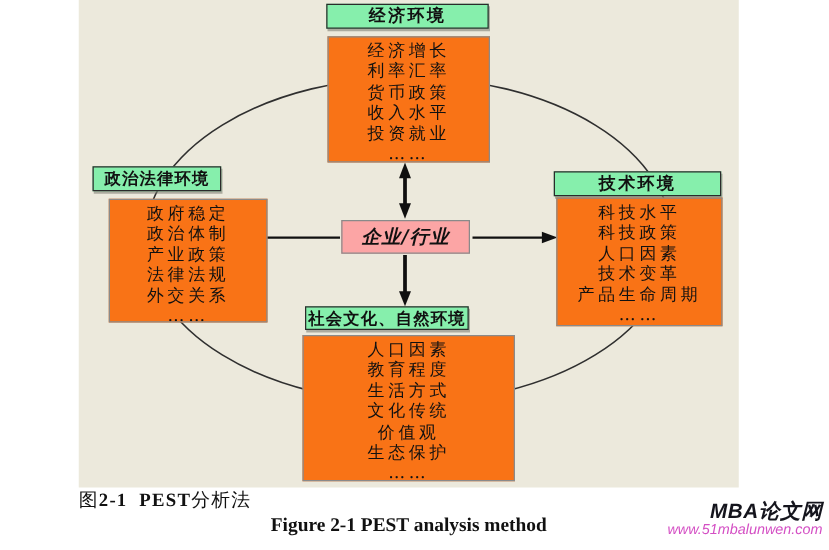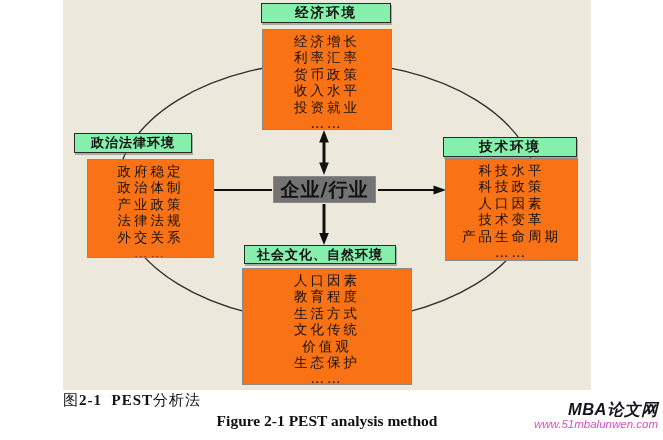--- a/index.html
+++ b/index.html
@@ -22,22 +22,22 @@
   .panel{
     background:#f97316;border:1.6px solid #8a8a8a;
     flex-direction:column;justify-content:flex-start;
     padding-top:3px;overflow:hidden;
   }
   .line{
     height:16.4px;line-height:16.4px;font-size:13.5px;letter-spacing:3px;
     text-align:center;white-space:nowrap;
   }
   .center-box{
-    background:#737373;border:1.6px solid #8a8a8a;
-    font-weight:bold;font-size:19px;letter-spacing:1px;white-space:nowrap;
+    background:#fca5a5;border:1.6px solid #8a8a8a;
+    font-weight:bold;font-size:15px;letter-spacing:1px;white-space:nowrap;font-style:italic;
   }
   .caption-zh{
     position:absolute;left:63px;top:391px;width:528px;text-align:left;
     font-size:15px;letter-spacing:1px;white-space:pre;
   }
   .caption-zh .b{font-weight:bold;font-family:"Liberation Serif",serif;}
   .caption-en{
     position:absolute;left:63px;top:412px;width:528px;text-align:center;
     font-family:"Liberation Serif",serif;font-weight:bold;font-size:15.5px;
   }
@@ -85,21 +85,21 @@
   </div>
   <div class="node panel" style="left:262px;top:29px;width:130px;height:101px;">
       <div class="line">经济增长</div>
       <div class="line">利率汇率</div>
       <div class="line">货币政策</div>
       <div class="line">收入水平</div>
       <div class="line">投资就业</div>
       <div class="line">……</div>
     </div>
 
-  <div class="node header" style="left:74px;top:133px;width:118px;height:20px;letter-spacing:1px;font-size:13px;">
+  <div class="node header" style="left:74px;top:133px;width:103px;height:20px;letter-spacing:1px;font-size:13px;">
     <span>政治法律环境</span>
   </div>
   <div class="node panel" style="left:87px;top:159px;width:127px;height:99px;">
       <div class="line">政府稳定</div>
       <div class="line">政治体制</div>
       <div class="line">产业政策</div>
       <div class="line">法律法规</div>
       <div class="line">外交关系</div>
       <div class="line">……</div>
     </div>
@@ -109,21 +109,21 @@
   </div>
   <div class="node panel" style="left:445px;top:158px;width:133px;height:103px;">
       <div class="line">科技水平</div>
       <div class="line">科技政策</div>
       <div class="line">人口因素</div>
       <div class="line">技术变革</div>
       <div class="line">产品生命周期</div>
       <div class="line">……</div>
     </div>
 
-  <div class="node header" style="left:244px;top:245px;width:152px;height:19px;letter-spacing:1px;font-size:13px;">
+  <div class="node header" style="left:244px;top:245px;width:131px;height:19px;letter-spacing:1px;font-size:13px;">
     <span>社会文化、自然环境</span>
   </div>
   <div class="node panel" style="left:242px;top:268px;width:170px;height:117px;">
       <div class="line">人口因素</div>
       <div class="line">教育程度</div>
       <div class="line">生活方式</div>
       <div class="line">文化传统</div>
       <div class="line">价值观</div>
       <div class="line">生态保护</div>
       <div class="line">……</div>

